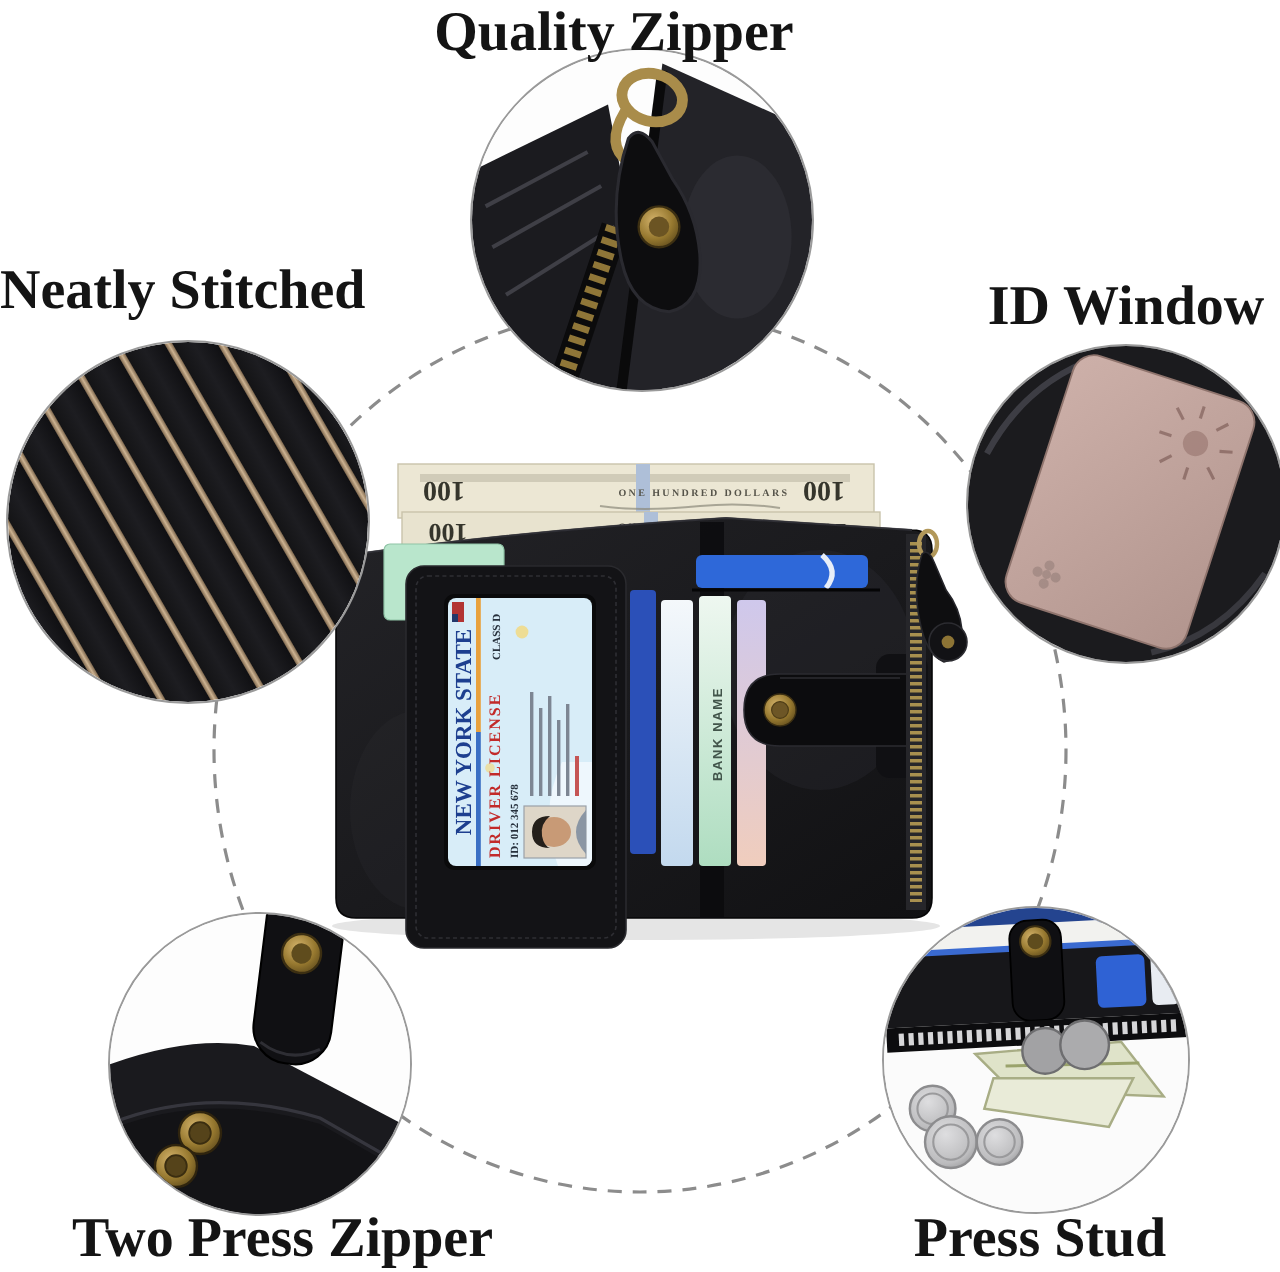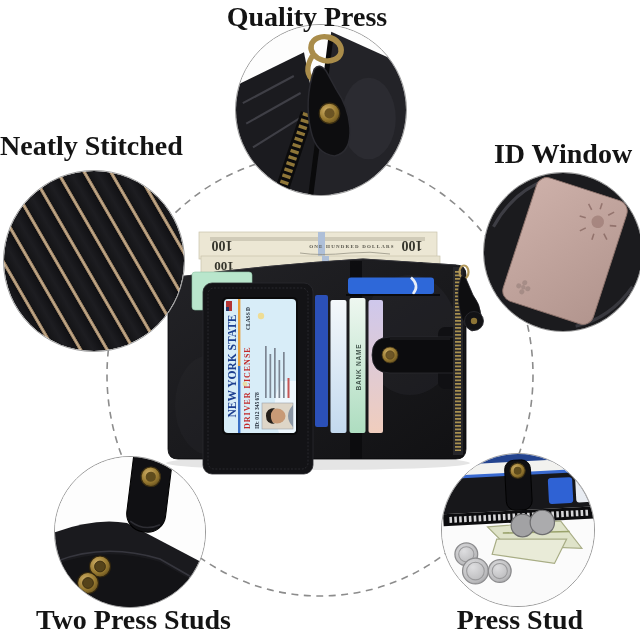--- a/index.html
+++ b/index.html
@@ -286,19 +286,19 @@
         <circle cx="16" cy="66" r="7.5" fill="url(#coinBR)" stroke="#8c8c8e" stroke-width="0.8"></circle>
         <circle cx="16" cy="66" r="5" fill="none" stroke="#9a9a9c" stroke-width="0.7"></circle>
         <circle cx="22" cy="77" r="8.5" fill="url(#coinBR)" stroke="#8c8c8e" stroke-width="0.8"></circle>
         <circle cx="22" cy="77" r="5.8" fill="none" stroke="#9a9a9c" stroke-width="0.7"></circle>
         <circle cx="38" cy="77" r="7.5" fill="url(#coinBR)" stroke="#8c8c8e" stroke-width="0.8"></circle>
         <circle cx="38" cy="77" r="5" fill="none" stroke="#9a9a9c" stroke-width="0.7"></circle>
       </g>
     </svg>
   </div>
 
-  <div class="label" style="left:147px;top:2px;width:320px;font-size:28px">Quality Press</div>
+  <div class="label" style="left:147px;top:2px;width:320px;font-size:28px">Quality Zipper</div>
   <div class="label" style="left:0px;top:131px;width:172px;font-size:28px">Neatly Stitched</div>
   <div class="label" style="left:478px;top:139px;width:170px;font-size:28px">ID Window</div>
-  <div class="label" style="left:36px;top:605px;width:190px;font-size:28px">Two Press Studs</div>
+  <div class="label" style="left:36px;top:605px;width:190px;font-size:28px">Two Press Zipper</div>
   <div class="label" style="left:430px;top:605px;width:180px;font-size:28px">Press Stud</div>
 
 </div>
 
 </body></html>

